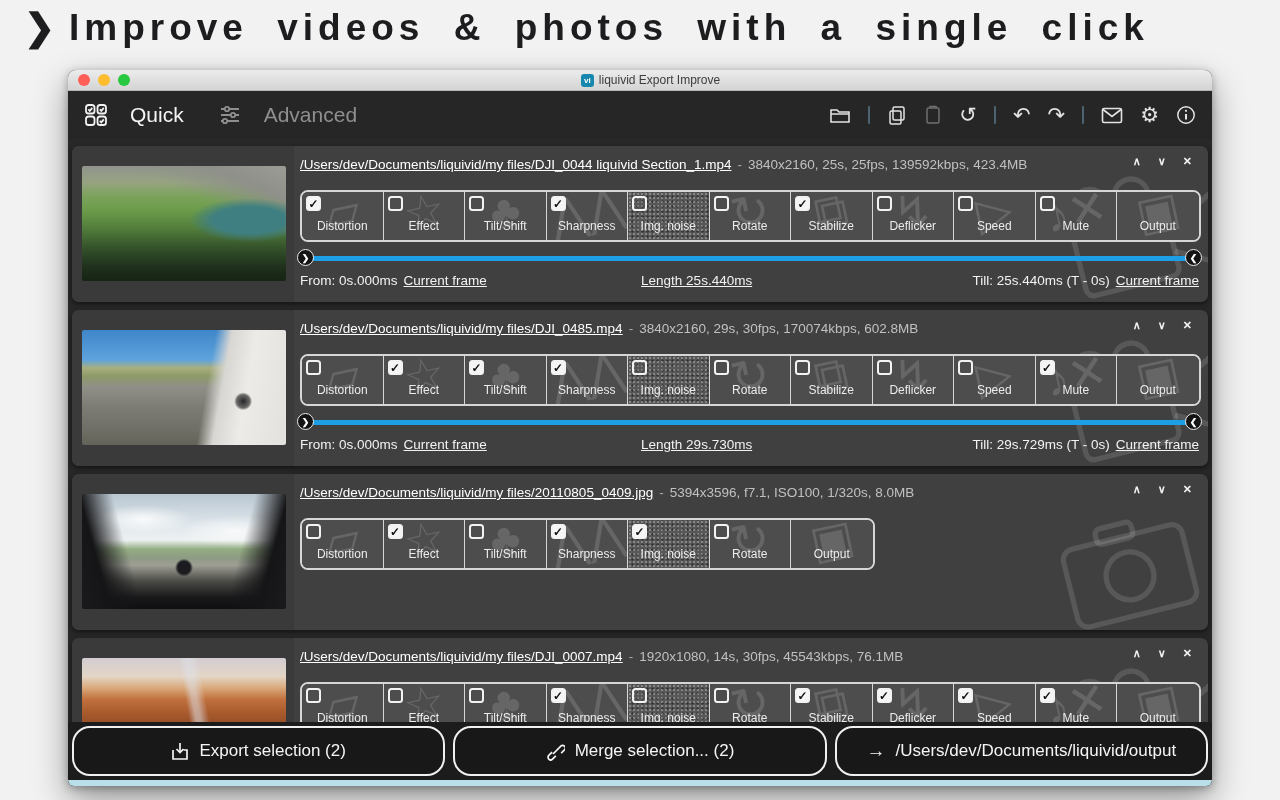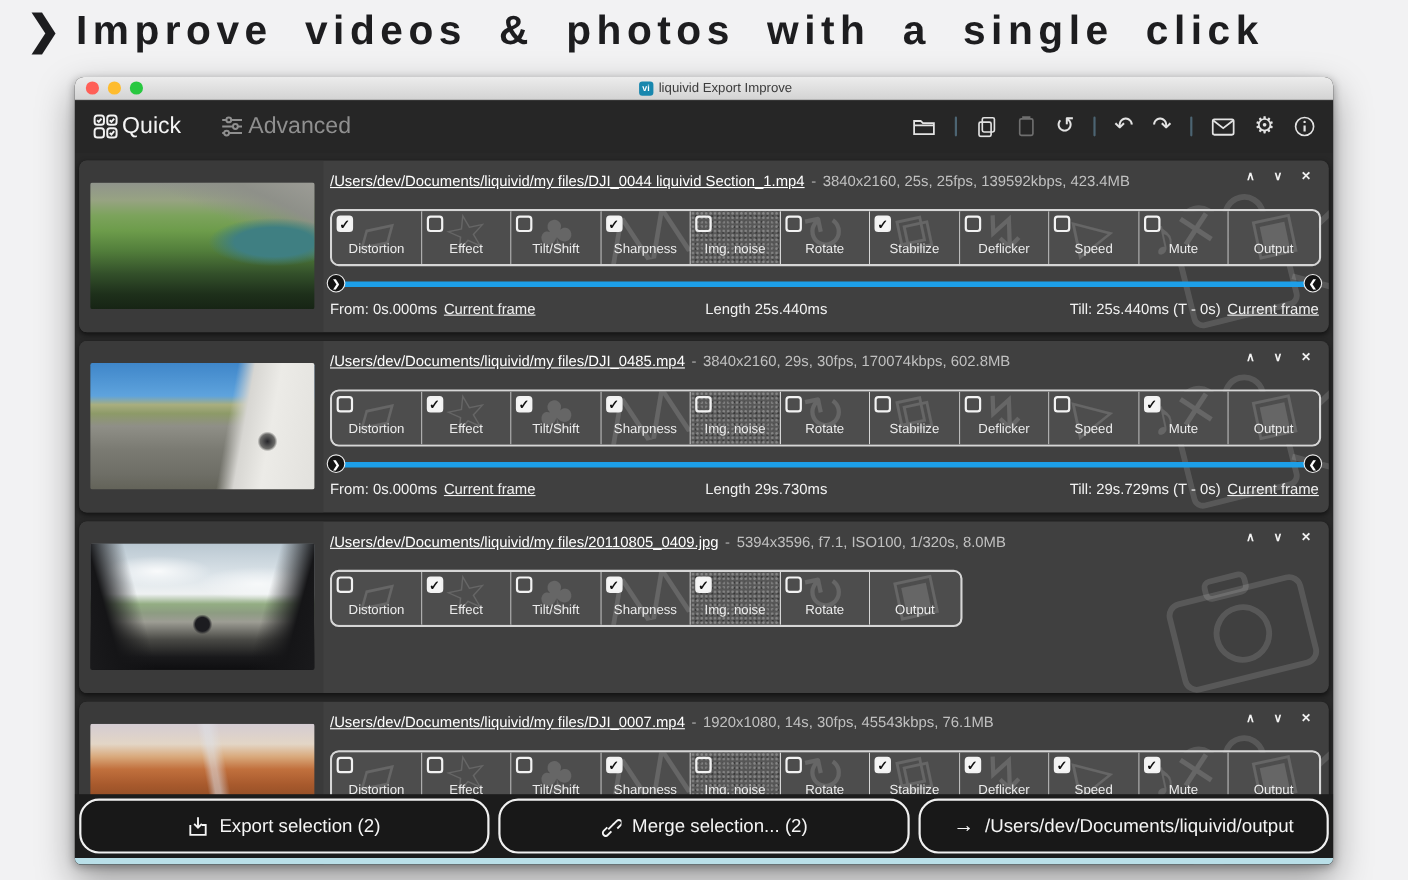--- a/index.html
+++ b/index.html
@@ -21,21 +21,21 @@
   .lights { position:absolute; left:10px; top:4px; display:flex; gap:8px; }
   .light { width:12px; height:12px; border-radius:50%; }
   .l-red{ background:#ff5f57; } .l-yellow{ background:#febc2e; } .l-green{ background:#28c840; }
   .titlewrap { display:flex; align-items:center; gap:5px; }
   .appicon { width:13px; height:13px; border-radius:3px; background:#1887ae; color:#fff;
     font-size:8px; font-weight:bold; display:flex; align-items:center; justify-content:center;margin-left:21px; }
   .titletext { font-size:12px; color:#3c3c3c; }
 
   
   .toolbar { height:48px; background:#262626; display:flex; align-items:center; padding:0 16px; }
-  .tab { display:flex; align-items:center; gap:3px; cursor:default; }
+  .tab { display:flex; align-items:center; gap:22px; cursor:default; }
   .tab-label { font-size:21px; }
   .tab.active .tab-label { color:#f4f4f4; }
   .tab.inactive { margin-left:34px;justify-content:flex-end; }
   .tab.inactive .tab-label { color:#8f8f8f; }
   .tb-right { margin-left:auto; display:flex; align-items:center; gap:17px; }
   .tbicon { color:#e3e3e3; font-size:21px; line-height:20px; display:flex; align-items:center; }
   .tbicon.dim { color:#6f6f6f; }
   .tbsep { width:2px; height:18px; background:#4c6472; border-radius:1px; }
 
   
@@ -99,21 +99,21 @@
 
   .slider-track { position:absolute; left:228px; width:899px; top:110px; height:4.5px;
     background:#1d9fe8; border-radius:2px; }
   .handle { position:absolute; top:-7px; width:17px; height:17px; border-radius:50%;
     background:#141414; border:1.5px solid #ececec; color:#fff; font-size:9px; font-weight:bold;
     display:flex; align-items:center; justify-content:center; cursor:pointer; }
   .handle.left { left:-3px; } .handle.right { right:-3px; }
 
   .timeinfo { position:absolute; left:228px; width:899px; top:127px; display:flex;
     font-size:13.5px; color:#f2f2f2; }
-  .ti-left { flex:1; text-align:left; } .ti-mid { flex:1; text-align:center; }
+  .ti-left { flex:1; text-align:left; } .ti-mid { flex:1; text-align:center;text-decoration:underline; }
   .ti-right { flex:1.4; text-align:right; }
   .cflink { color:#f2f2f2; text-decoration:underline; cursor:pointer; margin-left:6px; }
 
   
   .footer { position:absolute; left:0; right:0; bottom:0; }
   .footer-dark { height:58px; background:#1c1c1c; display:flex; gap:8px; padding:4px; }
   .fbtn { flex:1; border:2px solid #f0f0f0; border-radius:18px; background:#181818;
     color:#f5f5f5; font-size:17px; font-family:"Liberation Sans",sans-serif;
     display:flex; align-items:center; justify-content:center; gap:10px; cursor:pointer; }
   .footer-strip { height:6px; background:#b9dfe8; }

